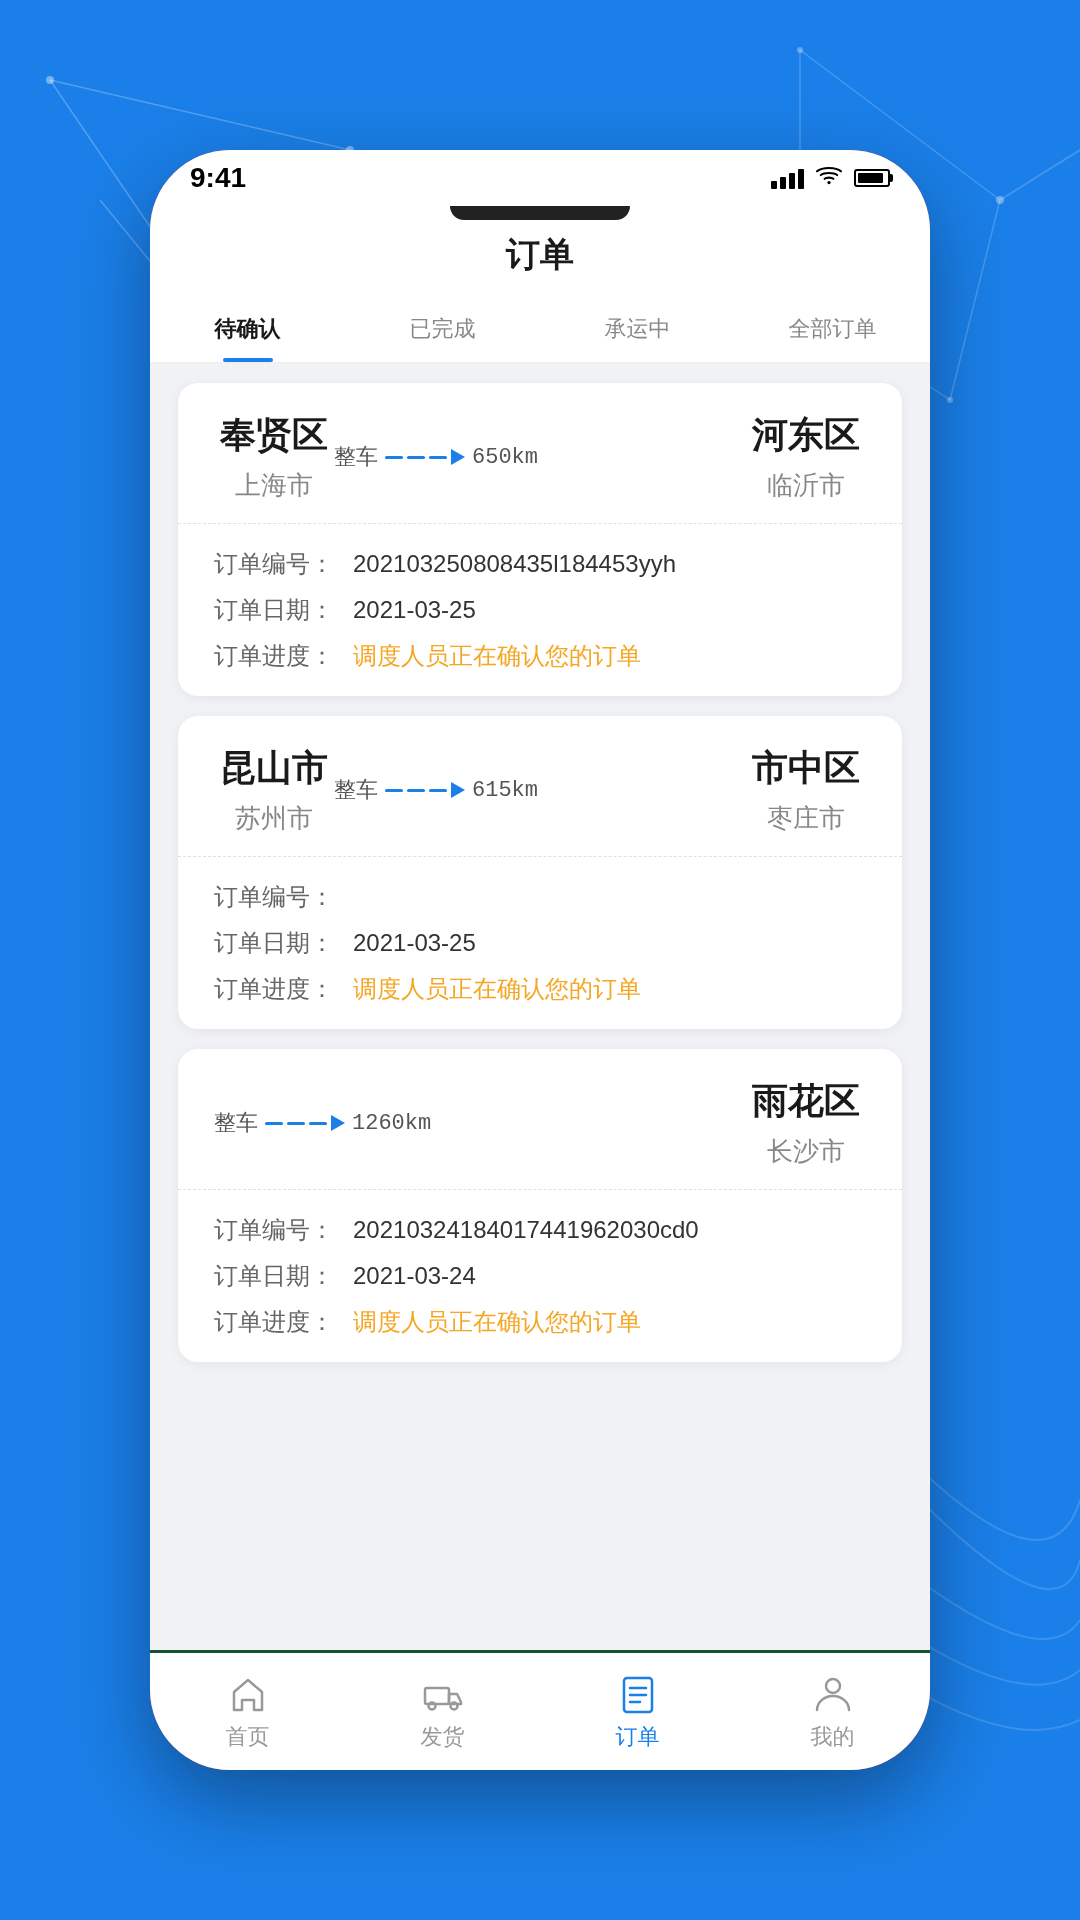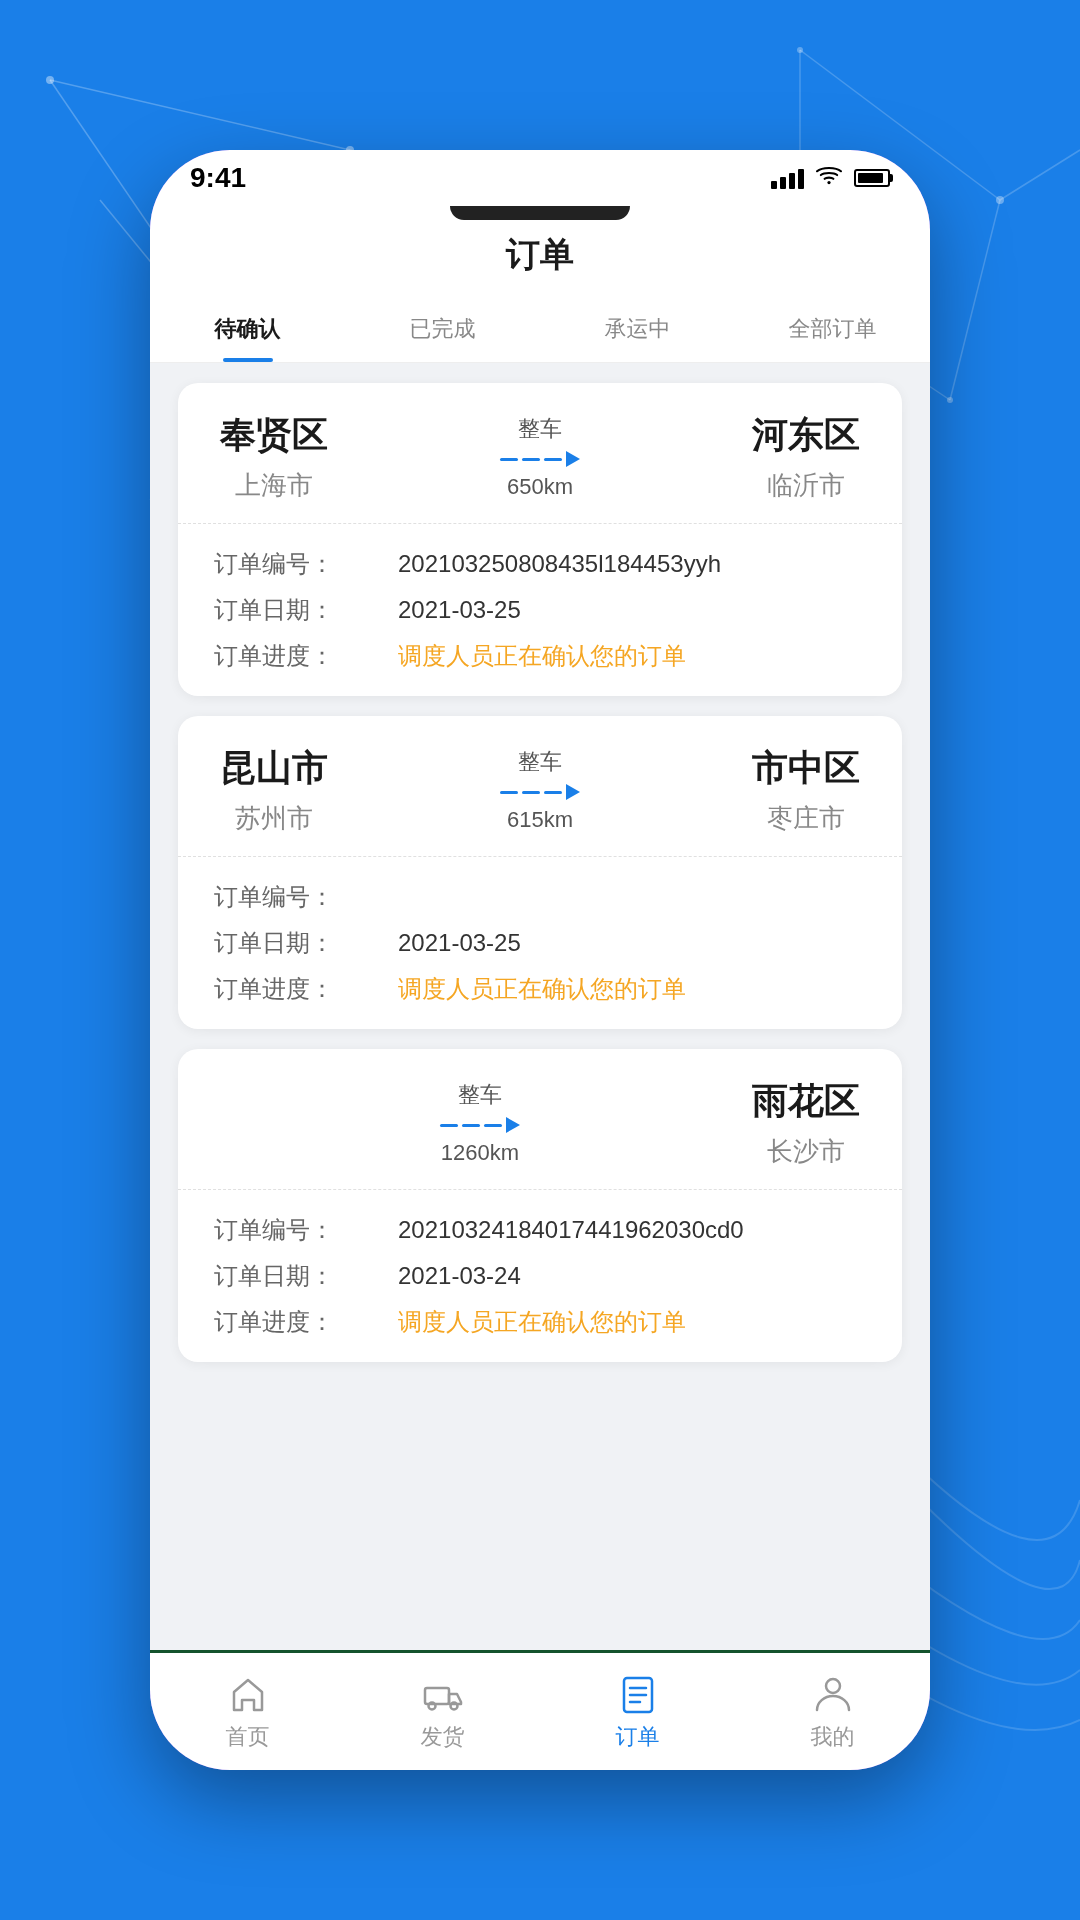--- a/index.html
+++ b/index.html
@@ -12,21 +12,21 @@
       justify-content: center;
       font-family: -apple-system, 'PingFang SC', 'Helvetica Neue', Arial, sans-serif;
       overflow: hidden;
       position: relative;
     }
 
     
     .phone-frame {
       width: 780px;
       height: 1620px;
-      background: #8b5cf6;
+      background: #ef4444;
       border-radius: 80px;
       box-shadow: 0 30px 80px rgba(0,0,0,0.35);
       position: relative;
       overflow: hidden;
       display: flex;
       flex-direction: column;
     }
 
     .notch {
       width: 220px;
@@ -200,24 +200,25 @@
       margin-bottom: 8px;
     }
 
     .location-city {
       font-size: 26px;
       color: #888;
     }
 
     .route-middle {
       display: flex;
-      flex-direction: column;
+      flex-direction: row;
       align-items: center;
       flex: 1;
       gap: 7px;
+      font-family: Liberation Mono, monospace;
     }
 
     .route-type {
       font-size: 22px;
       color: #555;
     }
 
     .route-arrow {
       display: flex;
       align-items: center;
@@ -267,21 +268,20 @@
     }
 
     .detail-label {
       color: #666;
       white-space: nowrap;
       min-width: 120px;
     }
 
     .detail-value {
       color: #333;
-      margin-left: 45px;
     }
 
     .detail-value.status {
       color: #f5a623;
     }
 
     
     .bottom-nav {
       background: white;
       border-top: 3px solid #14532d;

